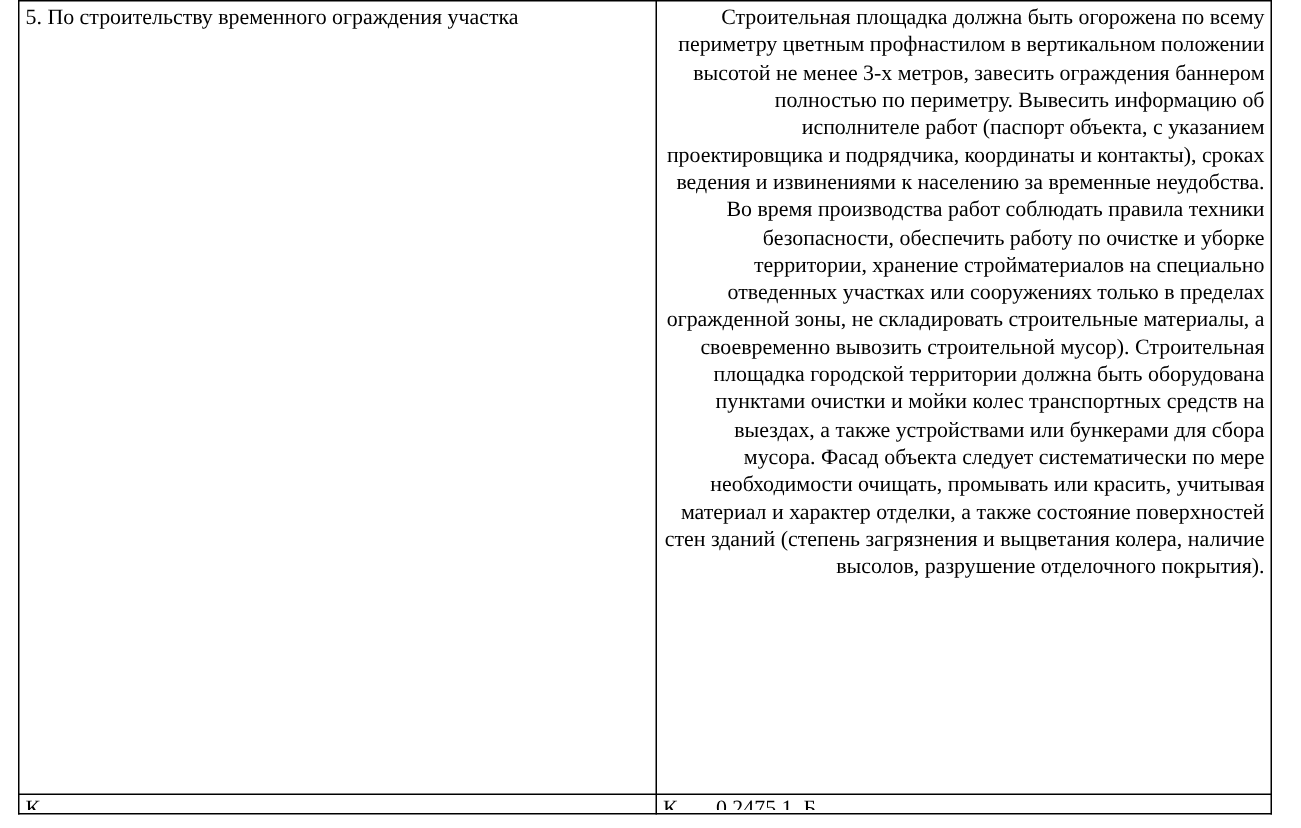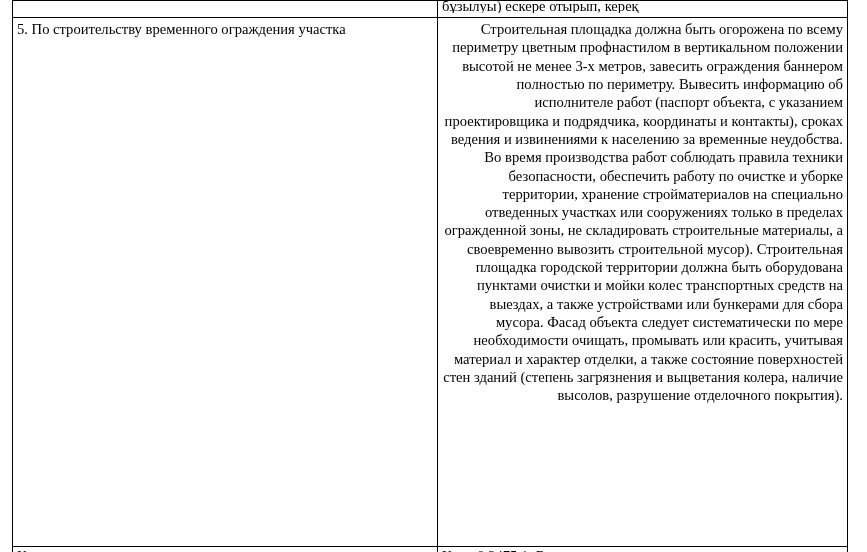--- a/index.html
+++ b/index.html
@@ -91,28 +91,20 @@
 </head>
 <body>
 
 <div class="page">
   <table class="doc-table">
     <colgroup>
       <col class="col-left">
       <col class="col-right">
     </colgroup>
     <tbody>
-      <tr class="row-top">
-        <td class="empty-left-top">
-          <span class="clip"></span>
-        </td>
-        <td>
-          <span class="clip">бұзылуы) ескере отырып, кереқ</span>
-        </td>
-      </tr>
       <tr class="row-main">
         <td>
           <span class="cell-left-text">5. По строительству временного ограждения участка</span>
         </td>
         <td>
           <span class="cell-right-text">Строительная площадка должна быть огорожена по всему периметру цветным профнастилом в вертикальном положении высотой не менее 3-х метров, завесить ограждения баннером полностью по периметру. Вывесить информацию об исполнителе работ (паспорт объекта, с указанием проектировщика и подрядчика, координаты и контакты), сроках ведения и извинениями к населению за временные неудобства. Во время производства работ соблюдать правила техники безопасности, обеспечить работу по очистке и уборке территории, хранение стройматериалов на специально отведенных участках или сооружениях только в пределах огражденной зоны, не складировать строительные материалы, а своевременно вывозить строительной мусор). Строительная площадка городской территории должна быть оборудована пунктами очистки и мойки колес транспортных средств на выездах, а также устройствами или бункерами для сбора мусора. Фасад объекта следует систематически по мере необходимости очищать, промывать или красить, учитывая материал и характер отделки, а также состояние поверхностей стен зданий (степень загрязнения и выцветания колера, наличие высолов, разрушение отделочного покрытия).</span>
         </td>
       </tr>
       <tr class="row-bottom">
         <td>

